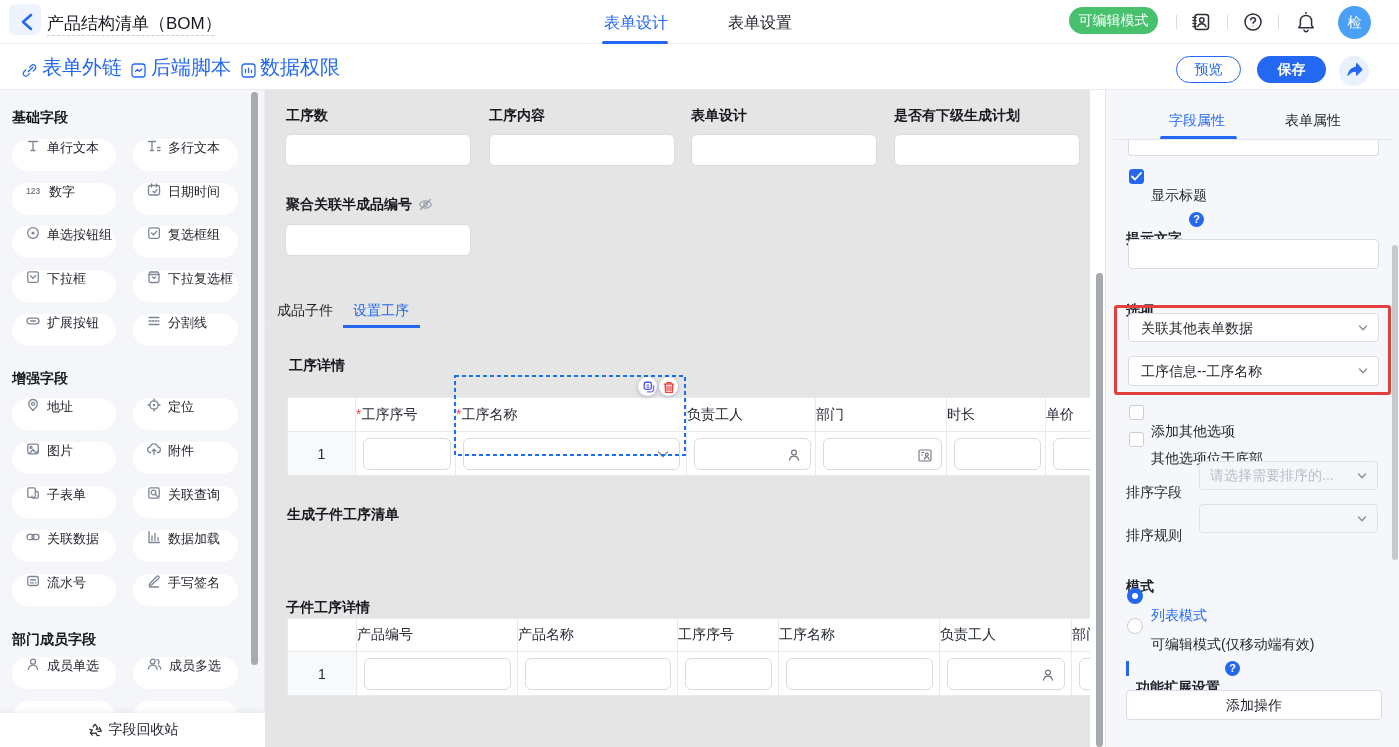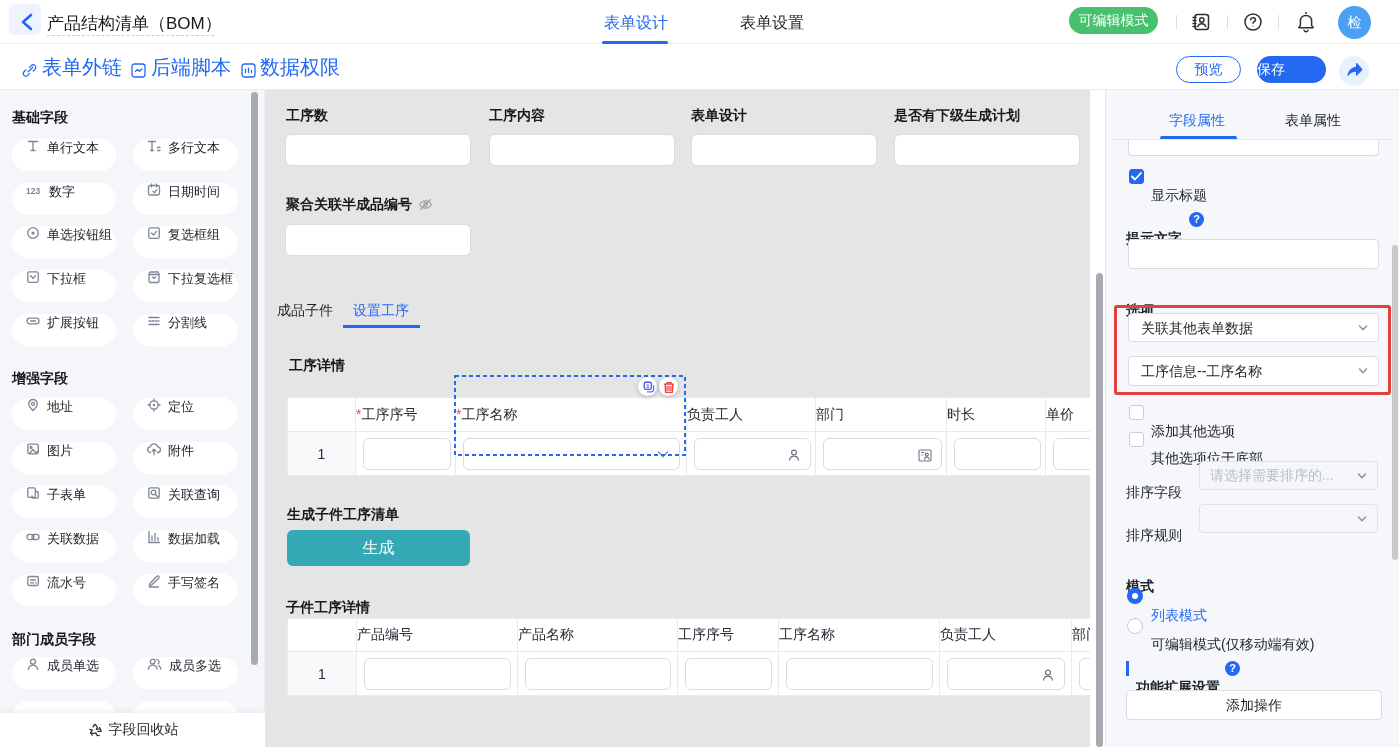--- a/index.html
+++ b/index.html
@@ -6,30 +6,30 @@
 html,body{width:1399px;height:747px;overflow:hidden;}
 body{font-family:"Liberation Sans",sans-serif;color:#1f2329;background:#fff;position:relative;}
 .abs{position:absolute;}
 
 #hdr{position:absolute;left:0;top:0;width:1399px;height:44px;background:#fff;border-bottom:1px solid #ebedf0;}
 #backbtn{position:absolute;left:9px;top:4px;width:32px;height:31px;background:#eef3fe;border-radius:6px;}
 #title{position:absolute;left:47px;top:12px;font-size:17px;color:#17191f;}
 #title-dots{position:absolute;left:47px;top:35px;width:167px;border-bottom:1px dashed #c9ccd3;}
 .htab{position:absolute;top:13px;font-size:16px;}
 #htab1{left:604px;color:#2468f2;}
-#htab2{left:728px;color:#1f2329;margin-left:12px;}
+#htab2{left:728px;color:#1f2329;}
 #htabline{position:absolute;left:602px;top:41px;width:66px;height:3px;background:#2468f2;border-radius:2px;}
 #dmbtn{position:absolute;left:1069px;top:7px;width:89px;height:27px;background:#47c16e;border-radius:14px;color:#fff;font-size:14px;text-align:center;line-height:27px;}
 .hsep{position:absolute;top:15px;width:1px;height:14px;background:#d9dce0;}
 #avatar{position:absolute;left:1338px;top:6px;width:33px;height:33px;border-radius:50%;background:#4aa0f4;color:#fff;font-size:14px;text-align:center;line-height:33px;}
 
 #tb{position:absolute;left:0;top:44px;width:1399px;height:46px;background:#fff;border-bottom:1px solid #e9ebee;}
 .tblink{position:absolute;top:57px;height:20px;color:#2468f2;font-size:20px;line-height:20px;}
 #btn-preview{position:absolute;left:1176px;top:56px;width:65px;height:27px;border:1px solid #2468f2;border-radius:14px;color:#2468f2;font-size:14px;text-align:center;line-height:25px;background:#fff;}
-#btn-save{position:absolute;left:1257px;top:56px;width:69px;height:27px;border-radius:14px;color:#fff;font-size:14px;line-height:27px;background:#2468f2;}
+#btn-save{position:absolute;left:1257px;top:56px;width:69px;height:27px;border-radius:14px;color:#fff;font-size:14px;text-align:center;line-height:27px;background:#2468f2;font-weight:bold;}
 #btn-share{position:absolute;left:1339px;top:56px;width:30px;height:30px;border-radius:50%;background:#e9f0fe;}
 
 #left{position:absolute;left:0;top:90px;width:265px;height:657px;background:#f4f6f9;border-right:1px solid #eceef1;}
 .lhead{position:absolute;left:12px;font-size:14px;font-weight:bold;color:#17191f;}
 .pill{position:absolute;width:104px;height:32px;background:#fff;border-radius:16px;font-size:13px;color:#23262d;display:flex;align-items:flex-start;padding-left:14px;gap:7px;}
 .pill svg{flex:0 0 auto;}
 .pill.c2{left:133px;width:105px;}
 .pill.c1{left:12px;}
 #lscroll{position:absolute;left:251px;top:92px;width:7px;height:573px;background:#a7aaaf;border-radius:4px;}
 #recycle{position:absolute;left:0;top:713px;width:265px;height:34px;background:#fff;box-shadow:0 -2px 6px rgba(0,0,0,.06);display:flex;align-items:center;justify-content:center;gap:6px;font-size:14px;color:#23262d;}
@@ -320,21 +320,20 @@
       <rect x="1.2" y="1.2" width="7.2" height="7.2" rx="1.8"></rect>
       <path d="M3.6 4h2.4M3.6 6.2h2.4" stroke-width="1.2"></path>
       <path d="M10.6 4.2v4.3a2.3 2.3 0 01-2.3 2.3H4" stroke="#7a6cf2"></path>
     </svg>
   <div class="abs" style="left:394px;top:287px;width:19px;height:19px;border-radius:50%;background:#fff;box-shadow:0 1px 4px rgba(20,40,90,.25);"></div>
   <svg class="abs" style="left:397.5px;top:290.5px" width="12" height="13" viewBox="0 0 12 13" fill="none" stroke="#ee3f43" stroke-width="1.35">
       <path d="M1 3.1h10M4 3.1V1.6h4v1.5M2.2 3.1l.4 8.3h6.8l.4-8.3" stroke-linejoin="round"></path>
       <path d="M4.1 5.2v4.2M6 5.2v4.2M7.9 5.2v4.2" stroke-linecap="round" stroke-width="1.2"></path>
     </svg>
   <div class="flabel" style="left:22px;top:416px">生成子件工序清单</div>
-  <div id="gen">生成</div>
   <div class="flabel" style="left:21px;top:509px">子件工序详情</div>
   <table class="grid" style="left:22px;top:528px;width:913px;">
     <colgroup>
         <col style="width:69px">
         <col style="width:161px">
         <col style="width:160px">
         <col style="width:101px">
         <col style="width:161px">
         <col style="width:132px">
         <col style="width:129px">

